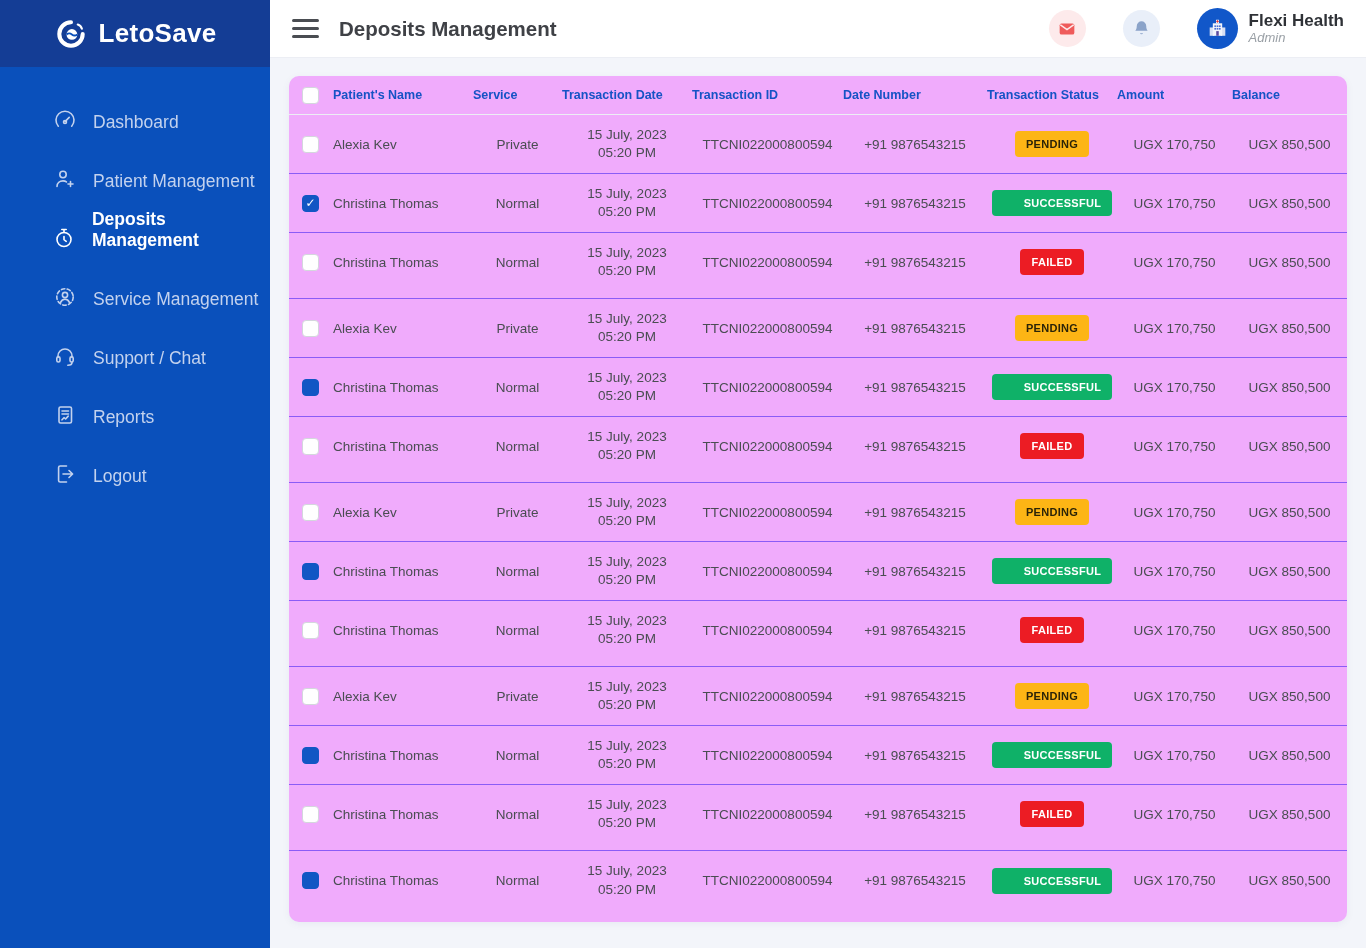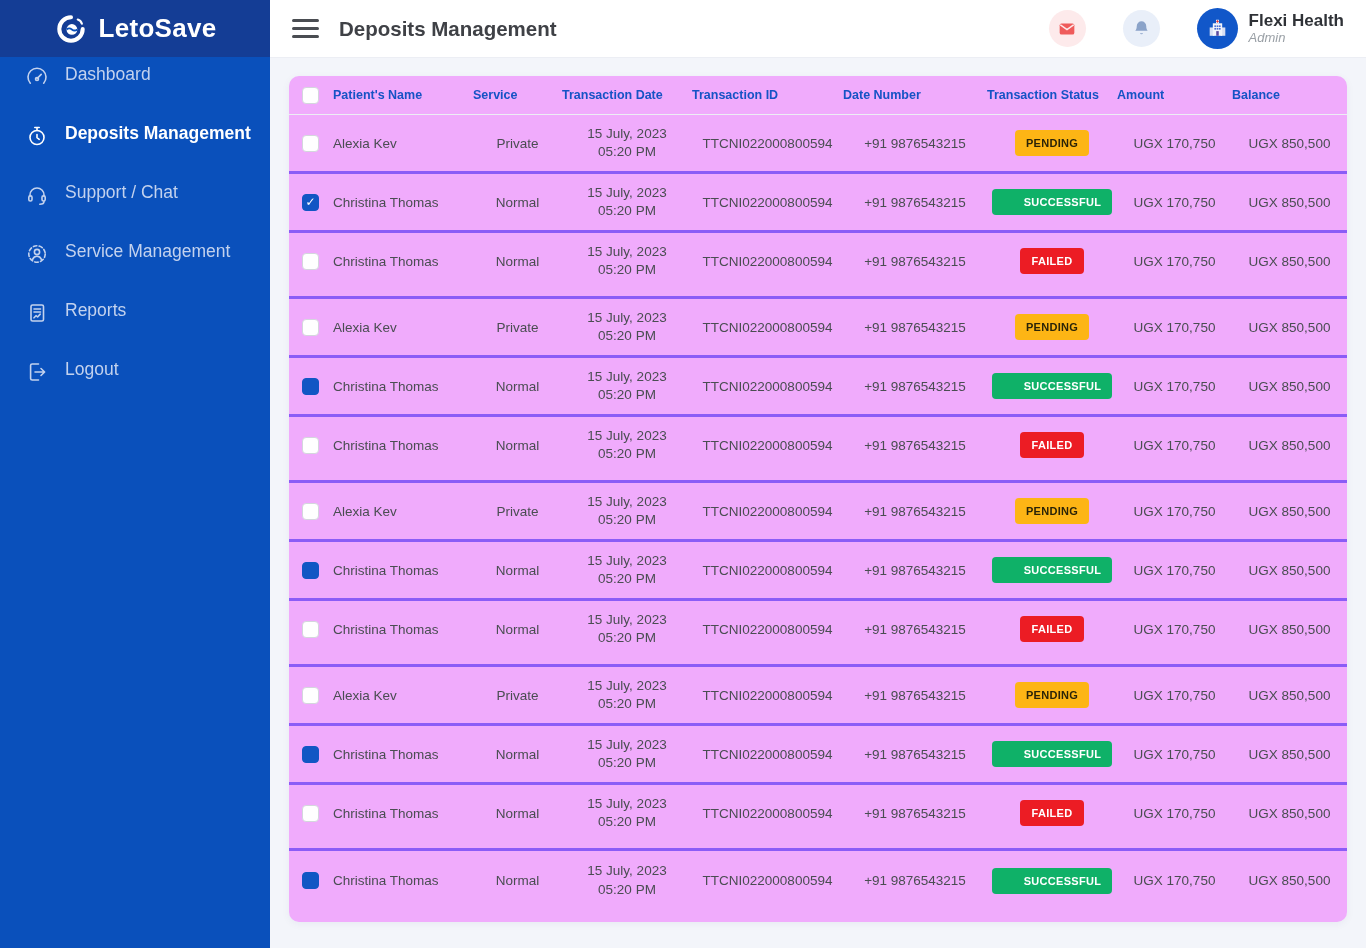--- a/index.html
+++ b/index.html
@@ -10,28 +10,28 @@
     background: #F3F5FA;
   }
 
   
   .sidebar {
     width: 270px; min-width: 270px; height: 100%;
     background: #0A50BB;
     display: flex; flex-direction: column;
   }
   .logo-band {
-    height: 57px; background: #143D95;
+    height: 67px; background: #143D95;
     display: flex; align-items: center; justify-content: center; gap: 9px;
   }
   .logo-text { color: #fff; font-size: 26px; font-weight: 700; letter-spacing: .3px; }
   .nav { padding-top: 7px; }
   .nav-item {
-    height: 59px; display: flex; align-items: flex-start; gap: 15px;
-    padding-left: 24px; color: #C3D2EE; font-size: 17.5px; cursor: pointer;
+    height: 59px; display: flex; align-items: flex-end; gap: 15px;
+    padding-left: 24px; color: #C3D2EE; font-size: 17.5px; cursor: pointer; margin-left: 28px;
   }
   .nav-item.active { color: #FFFFFF; font-weight: 700; }
   .nav-item .nicon { width: 26px; height: 26px; display: flex; align-items: center; justify-content: center; }
   .nav-item svg { stroke: currentColor; fill: none; stroke-width: 1.6; stroke-linecap: round; stroke-linejoin: round; }
 
   
   .main { flex: 1; display: flex; flex-direction: column; height: 100%; }
   .topbar {
     height: 57px; background: #FFFFFF; display: flex; align-items: center;
     padding: 0 22px; box-shadow: 0 1px 0 #ECEEF4; position: relative; z-index: 2;
@@ -65,21 +65,21 @@
   .grid-row {
     display: grid;
     grid-template-columns: 34px 150px 89px 130px 151px 144px 130px 115px 115px;
     align-items: center;
   }
   .thead { height: 39px; border-bottom: 1px solid #ECEEF4; }
   .th { font-size: 12.5px; font-weight: 700; color: #1553C5; text-align: left; }
   .th.left { text-align: left; padding-left: 10px; }
   .cb-cell { padding-left: 13px; }
 
-  .row { height: 59px; border-bottom: 3px solid #8b5cf6; }
+  .row { height: 59px; border-bottom: 1px solid #8b5cf6; }
   .row.group-end { height: 66px; padding-bottom: 7px; }
   .row.last { border-bottom: none; }
   .cell { font-size: 13.5px; color: #4A4D52; text-align: center; }
   .cell.left { text-align: left; padding-left: 10px; }
   .date-cell { line-height: 1.35; }
 
   
   .cb {
     width: 17px; height: 17px; border-radius: 4px; background: #fff;
     border: 1.5px solid #D4D6DD; cursor: pointer;
@@ -117,50 +117,60 @@
     <div class="nav-item">
       <span class="nicon">
         <svg width="24" height="24" viewBox="0 0 24 24">
             <path d="M5.3 18.2a9 9 0 1 1 13.4 0"></path>
             <path d="M12 13.6l4.2-4.2"></path>
             <circle cx="12" cy="14" r="1.5"></circle>
           </svg>
       </span>
       <span>Dashboard</span>
     </div>
+    <div class="nav-item">
+      <span class="nicon">
+        <svg width="24" height="24" viewBox="0 0 24 24">
+            <circle cx="10" cy="7.5" r="3.2"></circle>
+            <path d="M4 19.5c0-3.4 2.7-5.6 6-5.6 1.3 0 2.5.3 3.4 1"></path>
+            <path d="M17.5 14.5v5M15 17h5"></path>
+          </svg>
+      </span>
+      <span>Patient Management</span>
+    </div>
     <div class="nav-item active">
       <span class="nicon">
         <svg width="24" height="24" viewBox="0 0 24 24">
             <circle cx="12" cy="13.5" r="7"></circle>
             <path d="M12 10.5v3.2l2.2 1.6"></path>
             <path d="M9.8 3.5h4.4M12 3.5v3"></path>
           </svg>
       </span>
       <span>Deposits Management</span>
+    </div>
+    <div class="nav-item">
+      <span class="nicon">
+        <svg width="24" height="24" viewBox="0 0 24 24">
+            <circle cx="12" cy="12" r="8.2" stroke-dasharray="3.4 2.4"></circle>
+            <circle cx="12" cy="10" r="2.6"></circle>
+            <path d="M7.6 17.3c.9-2 2.5-3 4.4-3s3.5 1 4.4 3"></path>
+          </svg>
+      </span>
+      <span>Service Management</span>
     </div>
     <div class="nav-item">
       <span class="nicon">
         <svg width="24" height="24" viewBox="0 0 24 24">
             <path d="M5 13.5v-1.5a7 7 0 0 1 14 0v1.5"></path>
             <rect x="3.8" y="12.8" width="3.2" height="5.2" rx="1.5"></rect>
             <rect x="17" y="12.8" width="3.2" height="5.2" rx="1.5"></rect>
             <path d="M19 18.5c0 1.8-2 2.7-4.2 2.7"></path>
           </svg>
       </span>
       <span>Support / Chat</span>
-    </div>
-    <div class="nav-item">
-      <span class="nicon">
-        <svg width="24" height="24" viewBox="0 0 24 24">
-            <circle cx="12" cy="12" r="8.2" stroke-dasharray="3.4 2.4"></circle>
-            <circle cx="12" cy="10" r="2.6"></circle>
-            <path d="M7.6 17.3c.9-2 2.5-3 4.4-3s3.5 1 4.4 3"></path>
-          </svg>
-      </span>
-      <span>Service Management</span>
     </div>
     <div class="nav-item">
       <span class="nicon">
         <svg width="24" height="24" viewBox="0 0 24 24">
             <rect x="6" y="4" width="12.5" height="16" rx="1.6"></rect>
             <path d="M9 8h6.5M9 11h6.5"></path>
             <path d="M9 16.8l2-2.1 1.6 1.3 2.6-2.9"></path>
           </svg>
       </span>
       <span>Reports</span>

